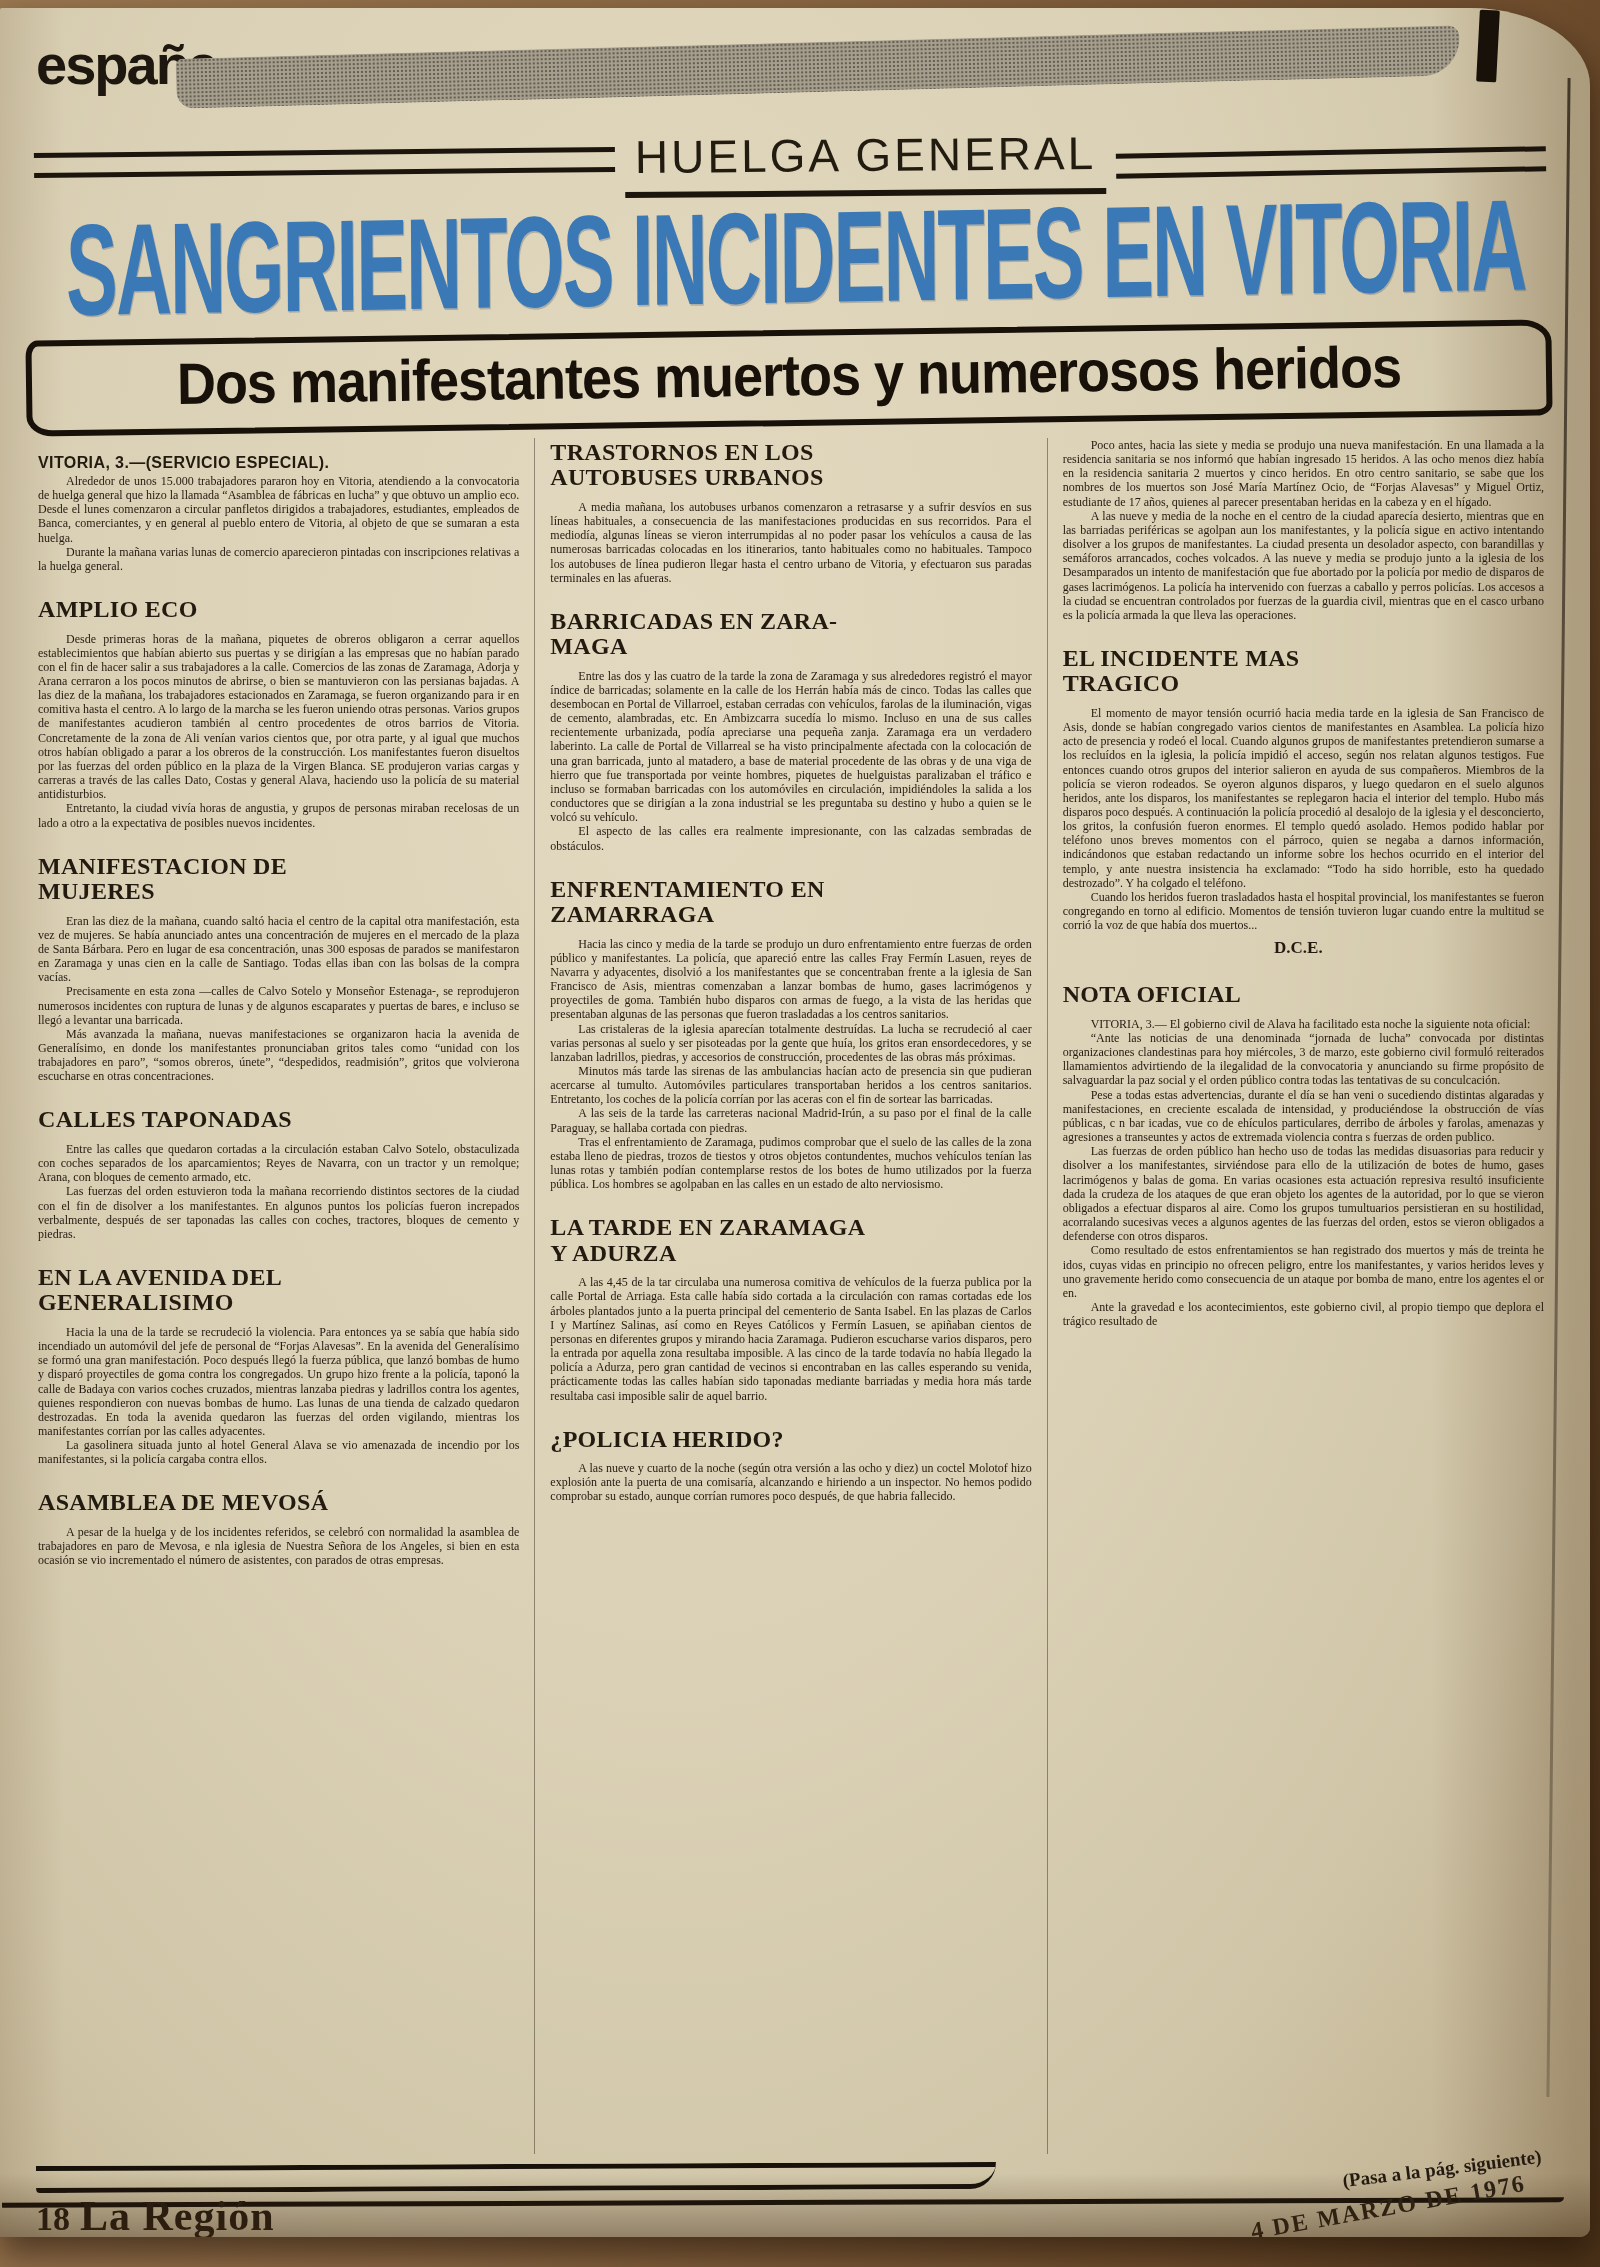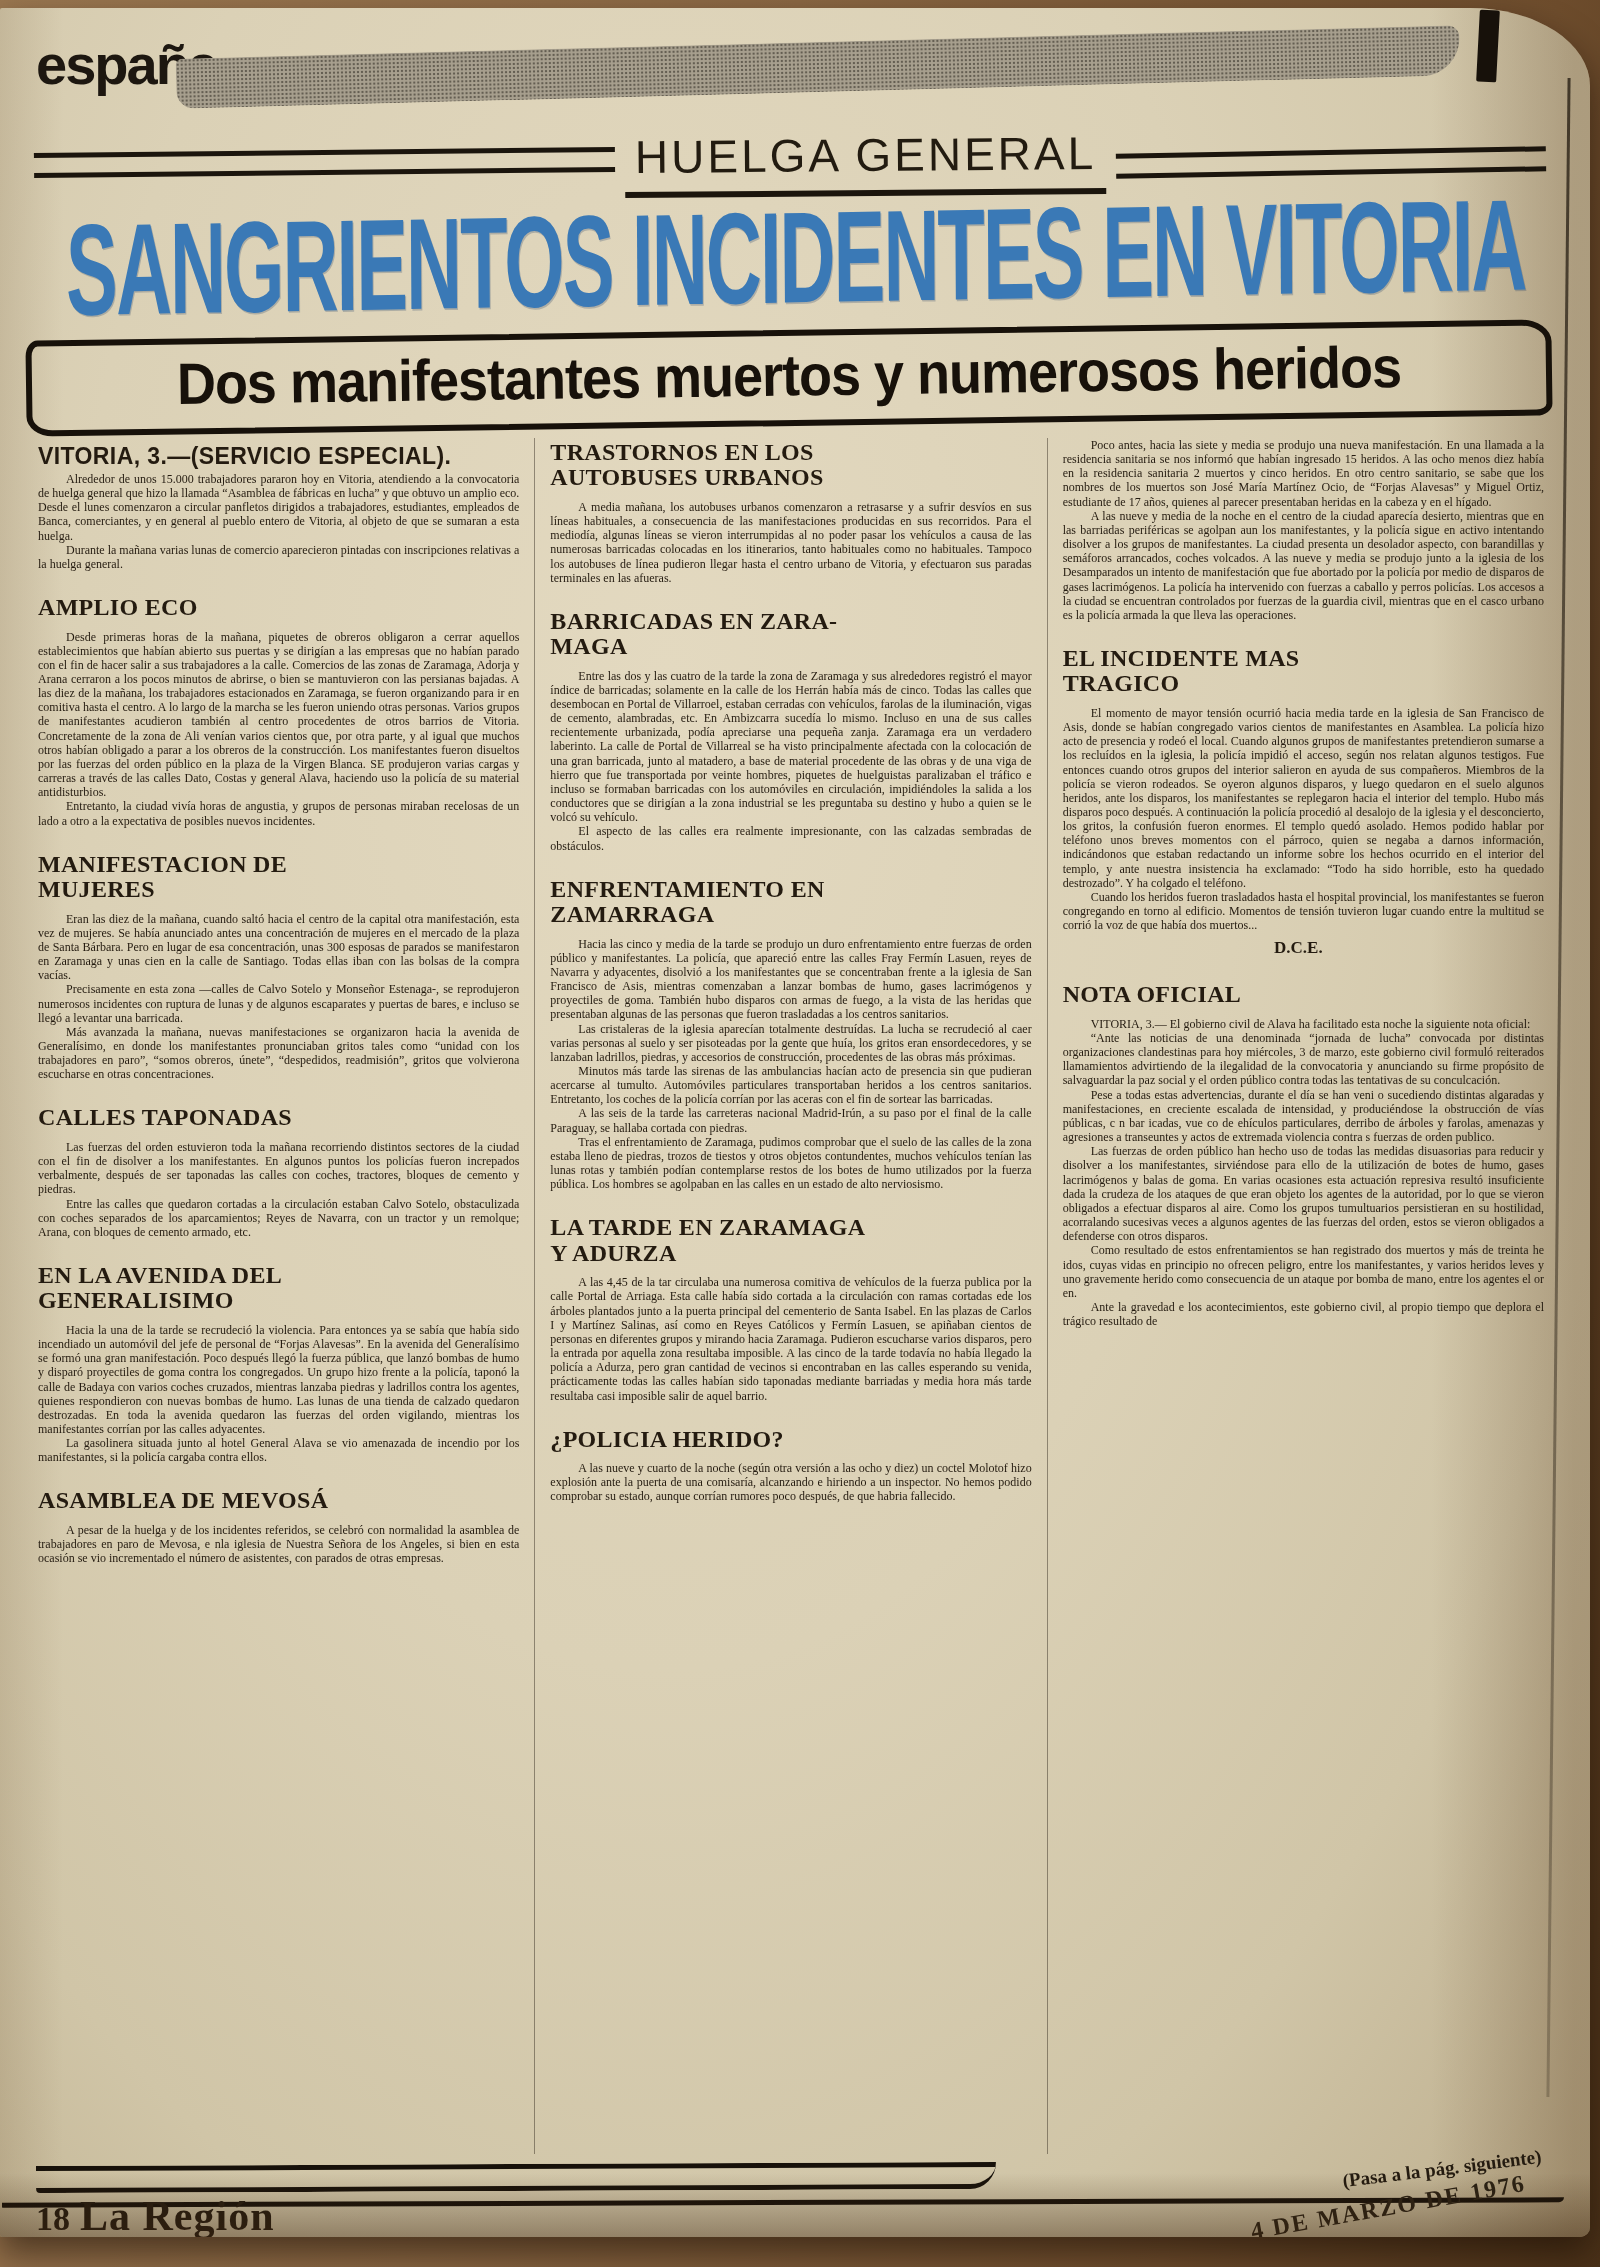--- a/index.html
+++ b/index.html
@@ -90,22 +90,22 @@
   }
   .col{flex:1;padding:0 15px;}
   .col:first-child{padding-left:0;}
   .col:last-child{padding-right:0;}
   .col + .col{border-left:1.5px solid rgba(45,36,24,.45);}
   .b-para{
     margin:0;font-size:12px;line-height:1.18;text-align:justify;
     text-indent:28px;color:var(--ink);
   }
   .b-dateline{
-    margin:5px 0 2px;font-family:"Liberation Sans",sans-serif;font-weight:bold;
-    font-size:23px;letter-spacing:.4px;
+    margin:16px 0 2px;font-family:"Liberation Sans",sans-serif;font-weight:bold;
+    font-size:16px;letter-spacing:.4px;
   }
   .b-heading{
     margin:24px 0 9px;font-weight:bold;font-size:24px;line-height:1.06;
     letter-spacing:.3px;white-space:pre-line;
   }
   .b-heading:first-child{margin-top:2px;}
   .b-signature{
     margin:6px 10px 2px 0;font-weight:bold;font-size:17px;text-align:center;
   }
   .end-rules{
@@ -163,22 +163,22 @@
         <p class="b-para">Durante la mañana varias lunas de comercio aparecieron pintadas con inscripciones relativas a la huelga general.</p>
         <h3 class="b-heading">AMPLIO ECO</h3>
         <p class="b-para">Desde primeras horas de la mañana, piquetes de obreros obligaron a cerrar aquellos establecimientos que habían abierto sus puertas y se dirigían a las empresas que no habían parado con el fin de hacer salir a sus trabajadores a la calle. Comercios de las zonas de Zaramaga, Adorja y Arana cerraron a los pocos minutos de abrirse, o bien se mantuvieron con las persianas bajadas. A las diez de la mañana, los trabajadores estacionados en Zaramaga, se fueron organizando para ir en comitiva hasta el centro. A lo largo de la marcha se les fueron uniendo otras personas. Varios grupos de manifestantes acudieron también al centro procedentes de otros barrios de Vitoria. Concretamente de la zona de Ali venían varios cientos que, por otra parte, y al igual que muchos otros habían obligado a parar a los obreros de la construcción. Los manifestantes fueron disueltos por las fuerzas del orden público en la plaza de la Virgen Blanca. SE produjeron varias cargas y carreras a través de las calles Dato, Costas y general Alava, haciendo uso la policía de su material antidisturbios.</p>
         <p class="b-para">Entretanto, la ciudad vivía horas de angustia, y grupos de personas miraban recelosas de un lado a otro a la expectativa de posibles nuevos incidentes.</p>
         <h3 class="b-heading">MANIFESTACION DE
 MUJERES</h3>
         <p class="b-para">Eran las diez de la mañana, cuando saltó hacia el centro de la capital otra manifestación, esta vez de mujeres. Se había anunciado antes una concentración de mujeres en el mercado de la plaza de Santa Bárbara. Pero en lugar de esa concentración, unas 300 esposas de parados se manifestaron en Zaramaga y unas cien en la calle de Santiago. Todas ellas iban con las bolsas de la compra vacías.</p>
         <p class="b-para">Precisamente en esta zona —calles de Calvo Sotelo y Monseñor Estenaga-, se reprodujeron numerosos incidentes con ruptura de lunas y de algunos escaparates y puertas de bares, e incluso se llegó a levantar una barricada.</p>
         <p class="b-para">Más avanzada la mañana, nuevas manifestaciones se organizaron hacia la avenida de Generalísimo, en donde los manifestantes pronunciaban gritos tales como “unidad con los trabajadores en paro”, “somos obreros, únete”, “despedidos, readmisión”, gritos que volvierona escucharse en otras concentraciones.</p>
         <h3 class="b-heading">CALLES TAPONADAS</h3>
+        <p class="b-para">Entre las calles que quedaron cortadas a la circulación estaban Calvo Sotelo, obstaculizada con coches separados de los aparcamientos; Reyes de Navarra, con un tractor y un remolque; Arana, con bloques de cemento armado, etc.</p>
         <p class="b-para">Las fuerzas del orden estuvieron toda la mañana recorriendo distintos sectores de la ciudad con el fin de disolver a los manifestantes. En algunos puntos los policías fueron increpados verbalmente, después de ser taponadas las calles con coches, tractores, bloques de cemento y piedras.</p>
-        <p class="b-para">Entre las calles que quedaron cortadas a la circulación estaban Calvo Sotelo, obstaculizada con coches separados de los aparcamientos; Reyes de Navarra, con un tractor y un remolque; Arana, con bloques de cemento armado, etc.</p>
         <h3 class="b-heading">EN LA AVENIDA DEL
 GENERALISIMO</h3>
         <p class="b-para">Hacia la una de la tarde se recrudeció la violencia. Para entonces ya se sabía que había sido incendiado un automóvil del jefe de personal de “Forjas Alavesas”. En la avenida del Generalísimo se formó una gran manifestación. Poco después llegó la fuerza pública, que lanzó bombas de humo y disparó proyectiles de goma contra los congregados. Un grupo hizo frente a la policía, taponó la calle de Badaya con varios coches cruzados, mientras lanzaba piedras y ladrillos contra los agentes, quienes respondieron con nuevas bombas de humo. Las lunas de una tienda de calzado quedaron destrozadas. En toda la avenida quedaron las fuerzas del orden vigilando, mientras los manifestantes corrían por las calles adyacentes.</p>
         <p class="b-para">La gasolinera situada junto al hotel General Alava se vio amenazada de incendio por los manifestantes, si la policía cargaba contra ellos.</p>
         <h3 class="b-heading">ASAMBLEA DE MEVOSÁ</h3>
         <p class="b-para">A pesar de la huelga y de los incidentes referidos, se celebró con normalidad la asamblea de trabajadores en paro de Mevosa, e nla iglesia de Nuestra Señora de los Angeles, si bien en esta ocasión se vio incrementado el número de asistentes, con parados de otras empresas.</p>
       </div>
       <div class="col">
         <h3 class="b-heading">TRASTORNOS EN LOS
 AUTOBUSES URBANOS</h3>

